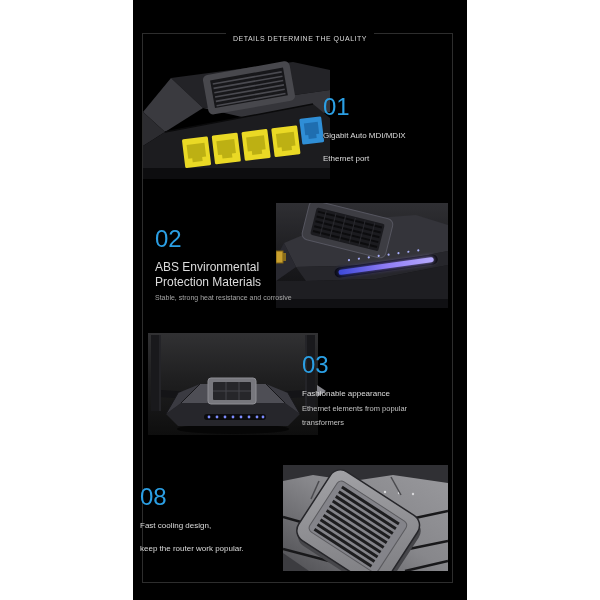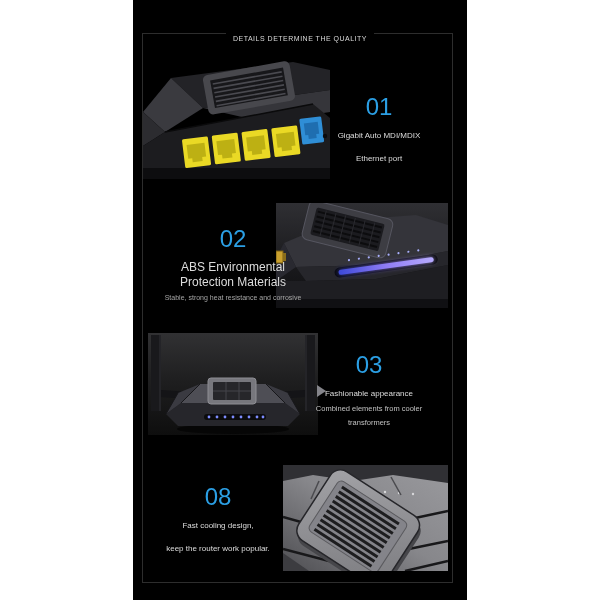--- a/index.html
+++ b/index.html
@@ -5,21 +5,21 @@
   html,body{margin:0;padding:0;}
   .page{position:relative;width:600px;height:600px;background:#ffffff;overflow:hidden;
         font-family:"Liberation Sans",sans-serif;}
   .panel{position:absolute;left:133px;top:0;width:334px;height:600px;background:#000;}
   .frame{position:absolute;left:9px;top:33px;width:309px;height:548px;border:1px solid #2d2d2d;}
   .header{position:absolute;left:0;right:0;top:27px;text-align:center;z-index:3;}
   .header span{display:inline-block;background:#000;padding:0 7px;color:#d9d9d9;
         font-size:7px;letter-spacing:.5px;line-height:12px;}
   .photo{position:absolute;line-height:0;}
   .photo svg{display:block;}
-  .txt{position:absolute;text-align:center;z-index:2;}
+  .txt{position:absolute;text-align:left;z-index:2;}
   .num{font-size:24px;line-height:26px;color:#2b9fe4;margin-bottom:4px;font-weight:400;}
   .line{font-size:8px;line-height:15px;color:#dcdcdc;margin-top:8px;}
   .line.sub{font-size:7px;line-height:14px;color:#a5a5a5;margin-top:1px;}
   
   .ph1{left:10px;top:60px;}
   .tx1{left:190px;top:94px;width:112px;}
   .tx2{left:22px;top:226px;width:156px;}
   .ph2{left:143px;top:203px;}
   .ph3{left:15px;top:333px;}
   .tx3{left:169px;top:352px;width:134px;}
@@ -196,21 +196,21 @@
             <circle cx="101" cy="84" r="1.4"></circle>
           <circle cx="109" cy="84" r="1.4"></circle>
             <circle cx="115" cy="84" r="1.4"></circle>
         </g>
       </svg>
     </div>
     <div class="ant-tip"></div>
     <div class="txt tx3">
       <div class="num">03</div>
       <div class="line">Fashionable appearance</div>
-      <div class="line sub" style="font-size:7.5px;color:#c0c0c0">Combined elements from cooler transformers</div>
+      <div class="line sub" style="font-size:7.5px;color:#c0c0c0">Ethernet elements from popular transformers</div>
     </div>
 
     <div class="txt tx4">
       <div class="num">08</div>
       <div class="line">Fast cooling design,</div>
       <div class="line">keep the router work popular.</div>
     </div>
     <div class="photo ph4">
       <svg width="165" height="106" viewBox="0 0 165 106">
         <defs>

